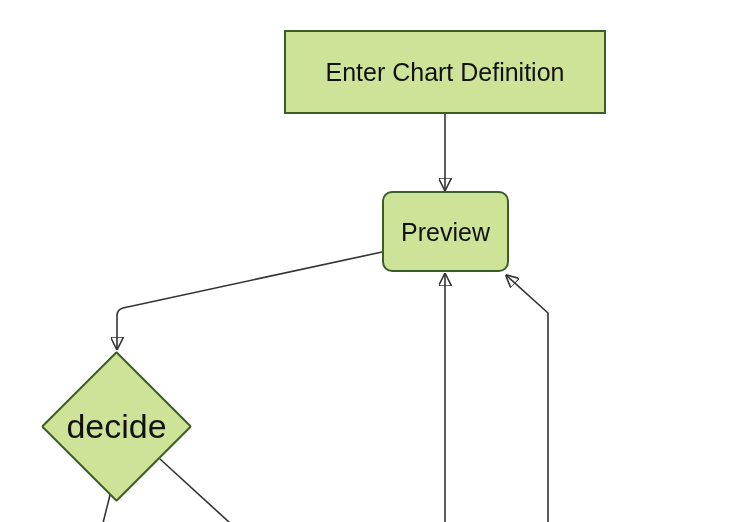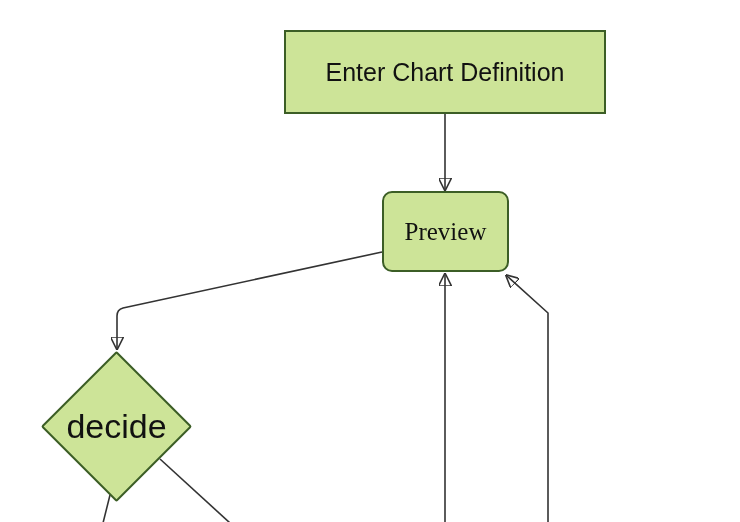--- a/index.html
+++ b/index.html
@@ -80,21 +80,21 @@
 
     <path d="M110 495 L103 523"></path>
 
     <path d="M160 459 L230 523"></path>
   </svg>
 
   <div class="node node--rect" style="left:284px; top:30px; width:322px; height:84px;">
     <span>Enter Chart Definition</span>
   </div>
 
-  <div class="node node--rounded" style="left:382px; top:191px; width:127px; height:81px;font-family:Liberation Serif, serif;">
+  <div class="node node--rounded" style="left:382px; top:191px; width:127px; height:81px;">
     <span>Preview</span>
   </div>
 
   <div class="node node--diamond" style="left:63px; top:373px; width:107px; height:107px;"></div>
 
   <div class="diamond-label" style="left:56px; top:411px; width:121px; height:31px;">decide</div>
 
 </div>
 
 </body></html>

